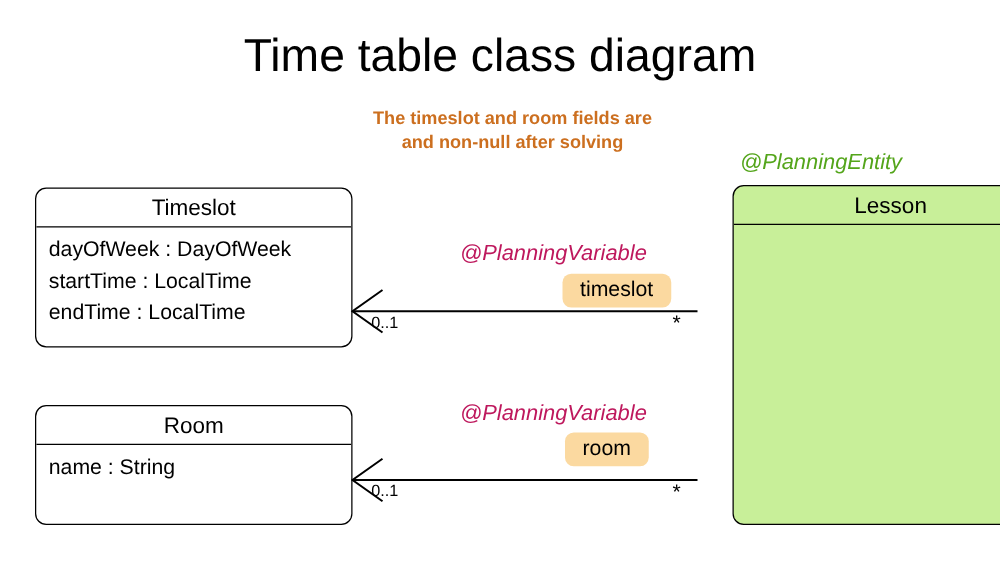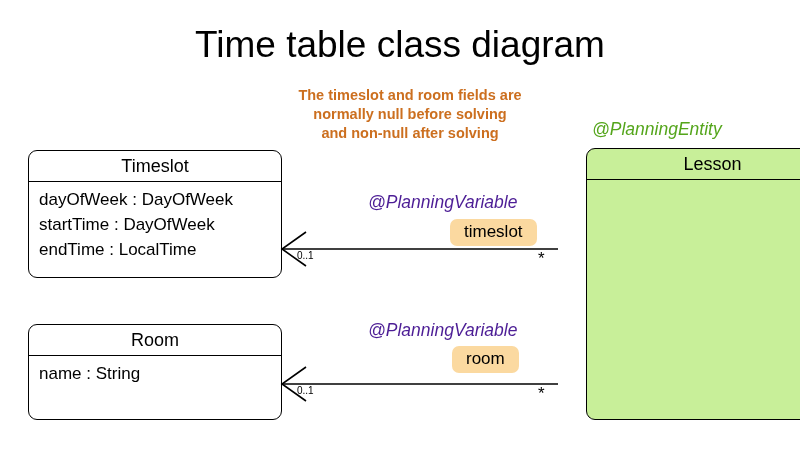--- a/index.html
+++ b/index.html
@@ -45,21 +45,21 @@
   #note div { white-space: nowrap; }
 
   
   .stereotype {
     position: absolute;
     font-style: italic;
     font-size: 17.5px;
     white-space: nowrap;
   }
   .stereotype.green { color: #54a51b; }
-  .stereotype.orange { color: #4c1d95; }
+  .stereotype.orange { color: #be185d; }
 
   
   .uml-class {
     position: absolute;
     box-sizing: border-box;
     border: 1.6px solid #000000;
     border-radius: 9px;
     background: #ffffff;
     overflow: hidden;
   }
@@ -101,44 +101,43 @@
     border-radius: 7px;
     font-size: 17px;
     color: #000;
     padding: 3px 14px 4px 14px;
     white-space: nowrap;
   }
 
   
   .mult {
     position: absolute;
-    font-size: 10px;
+    font-size: 13px;
     color: #000;
     white-space: nowrap;
   }
   .mult.star { font-size: 17px; line-height: 10px; }
 </style>
 </head>
 <body>
 
 <div id="canvas">
 
   <div id="diagram-title">Time table class diagram</div>
 
   <div id="note">
     <div>The timeslot and room fields are</div>
-    <div>normally null before solving</div>
     <div>and non-null after solving</div>
   </div>
 
   <div class="uml-class" style="left:28px; top:150px; width:254px; height:128px;">
     <div class="uml-header">Timeslot</div>
     <div class="uml-attrs">
       <div>dayOfWeek : DayOfWeek</div>
-      <div>startTime : DayOfWeek</div>
+      <div>startTime : LocalTime</div>
       <div>endTime : LocalTime</div>
     </div>
   </div>
 
   <div class="uml-class" style="left:28px; top:324px; width:254px; height:96px;">
     <div class="uml-header">Room</div>
     <div class="uml-attrs">
       <div>name : String</div>
     </div>
   </div>

